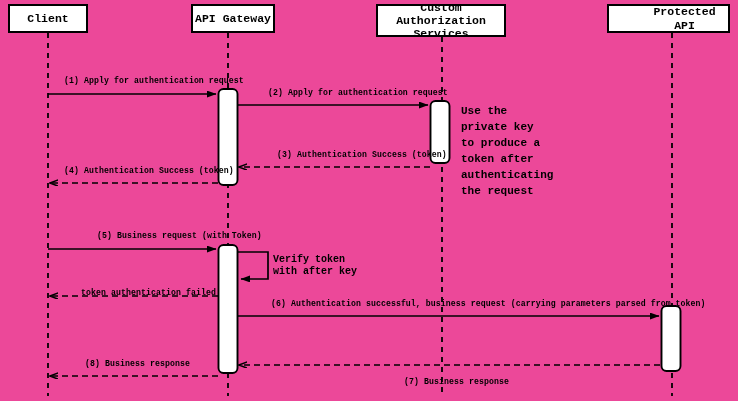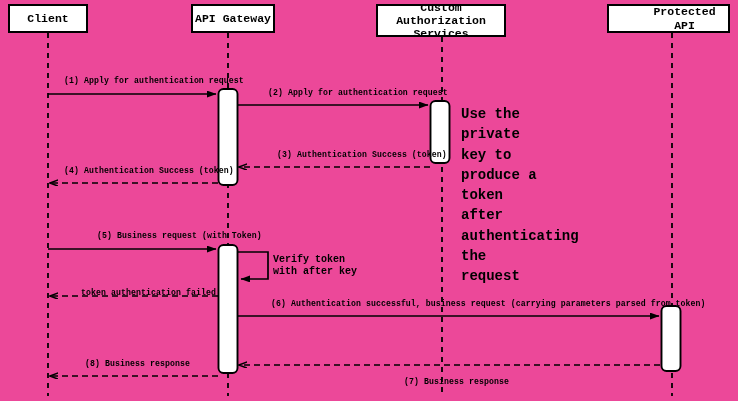--- a/index.html
+++ b/index.html
@@ -39,21 +39,21 @@
   .msg-label {
     position: absolute;
     font-size: 8.2px;
     font-weight: bold;
     color: #000000;
     white-space: nowrap;
     letter-spacing: 0.01em;
   }
   .note-text {
     position: absolute;
-    font-size: 14px;
+    font-size: 11px;
     font-weight: bold;
     color: #000000;
     line-height: 1.45;
     width: 90px;
   }
   .self-note {
     position: absolute;
     font-size: 10px;
     font-weight: bold;
     color: #000000;

